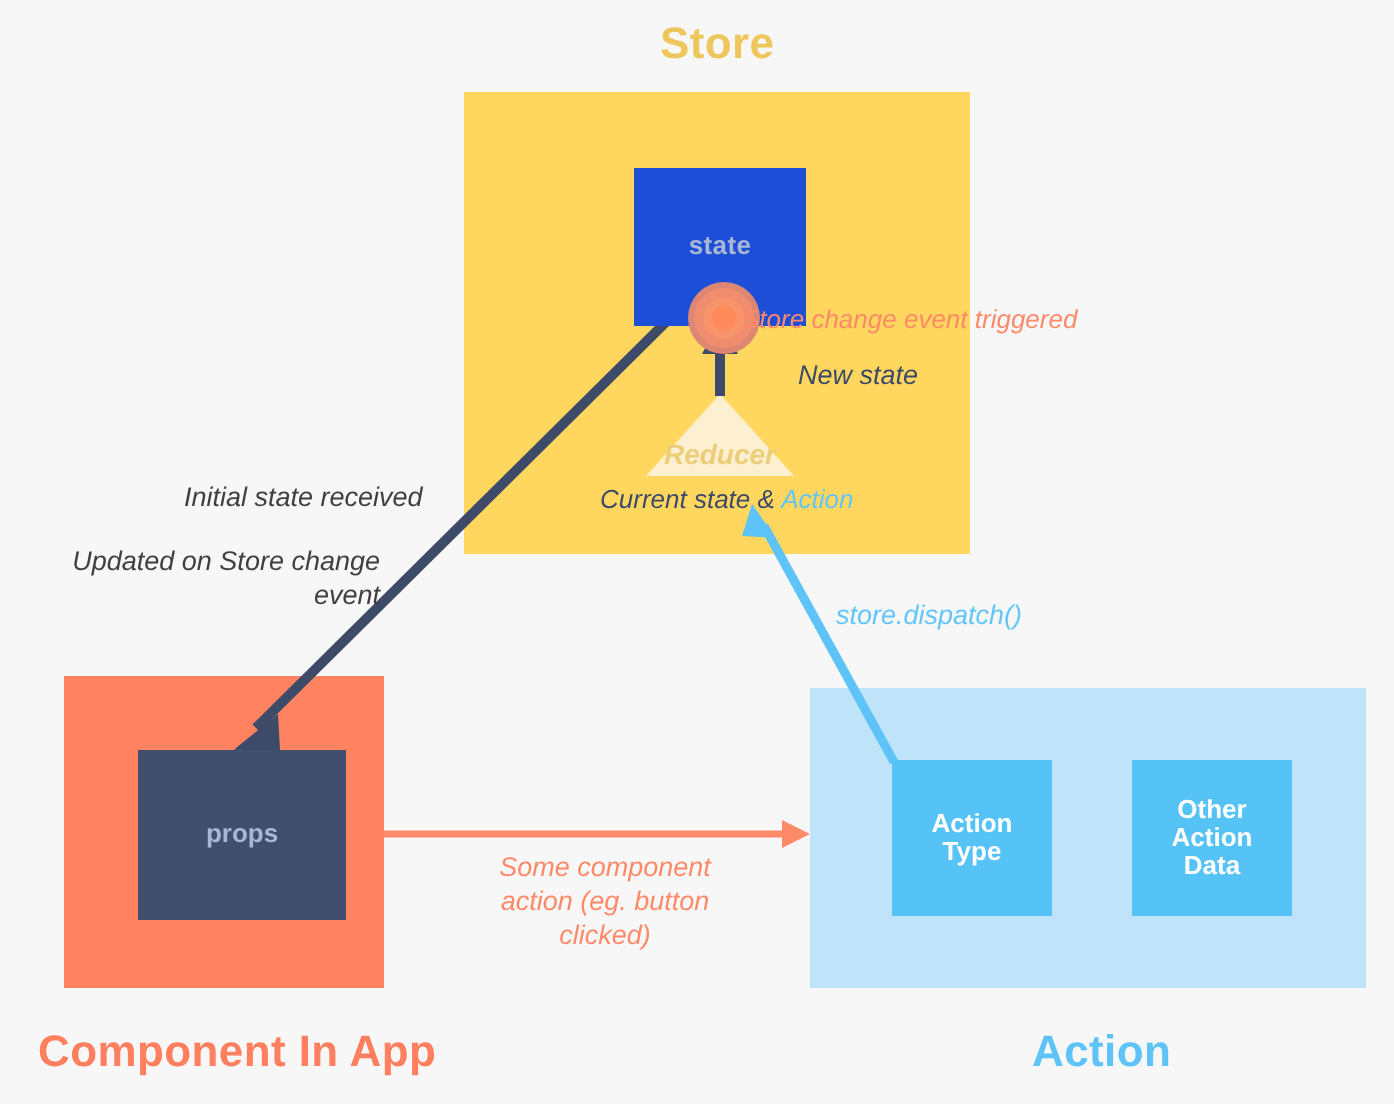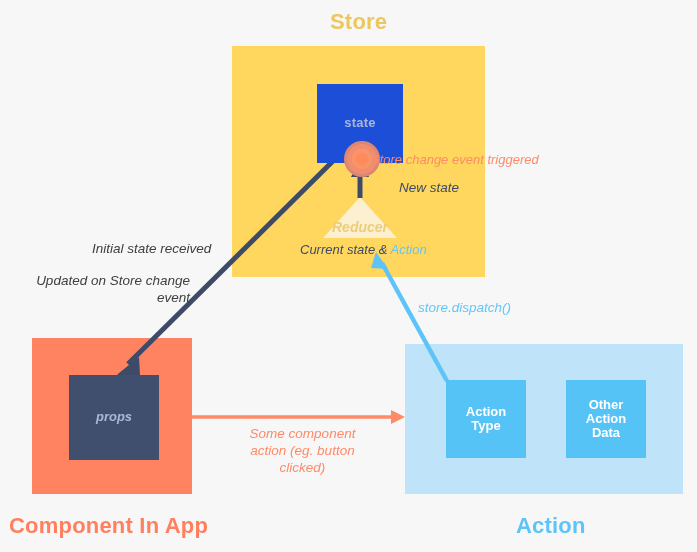--- a/index.html
+++ b/index.html
@@ -63,24 +63,23 @@
     color: #aab7d4;
     font-size: 13px;
     font-weight: bold;
     letter-spacing: .2px;
   }
 
   #props-box {
     position: absolute;
     left: 69px;
     top: 375px;
-    width: 90px;
+    width: 104px;
     height: 85px;
     background: #414f6e;
-    font-style: italic;
   }
   #props-box .box-label {
     position: absolute;
     left: 0;
     right: 0;
     top: 34px;
     text-align: center;
     color: #aab7d4;
     font-size: 13px;
     font-weight: bold;
@@ -118,21 +117,21 @@
     font-weight: bold;
     letter-spacing: .2px;
   }
   #title-store {
     left: 330px;
     top: 9px;
     color: #efc košer;
     color: #edc75c;
   }
   #title-component {
-    left: 9px;
+    left: 19px;
     top: 513px;
     color: #ff7f5f;
   }
   #title-action {
     left: 516px;
     top: 513px;
     color: #5ec4f7;
   }
 
   

